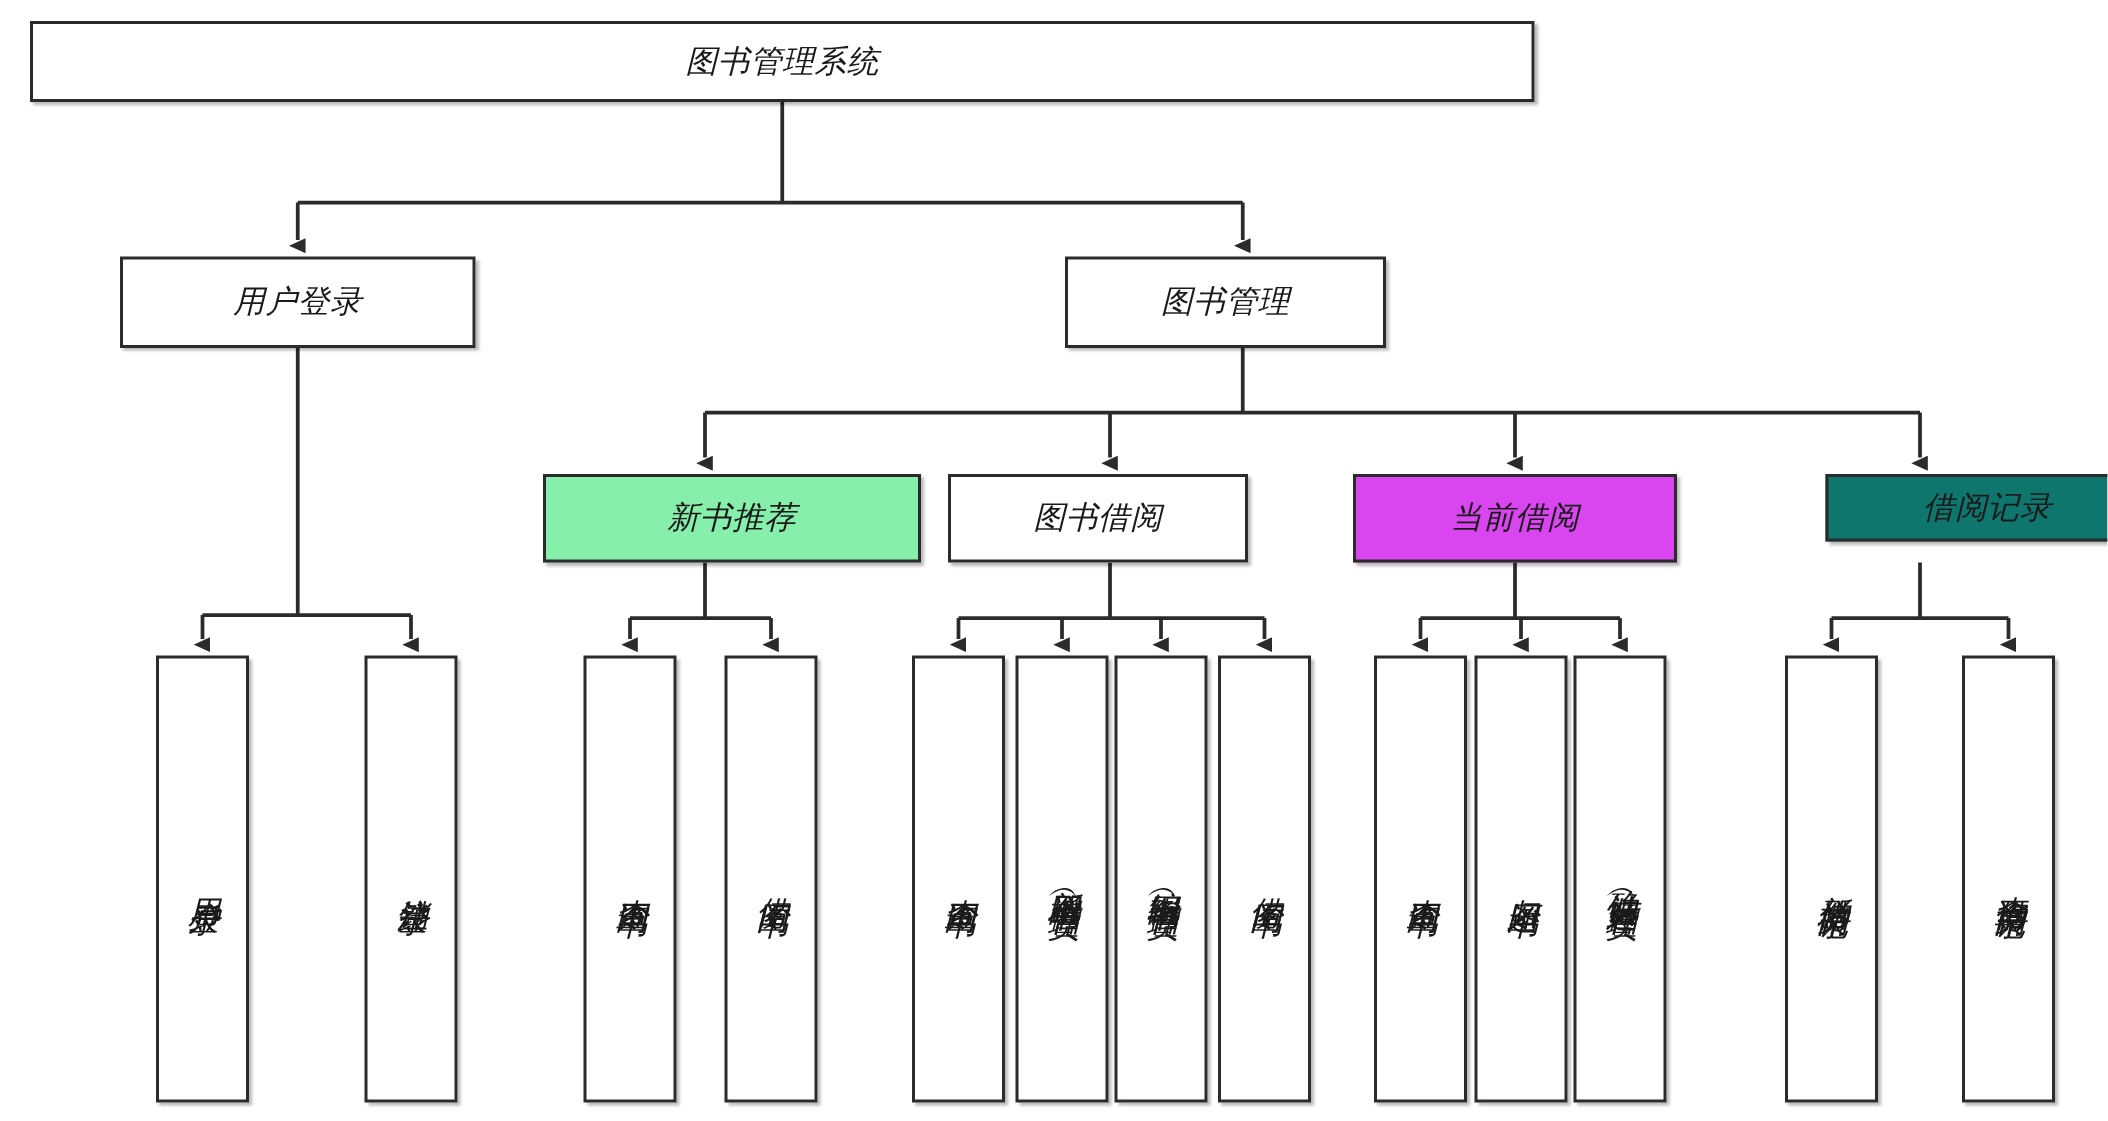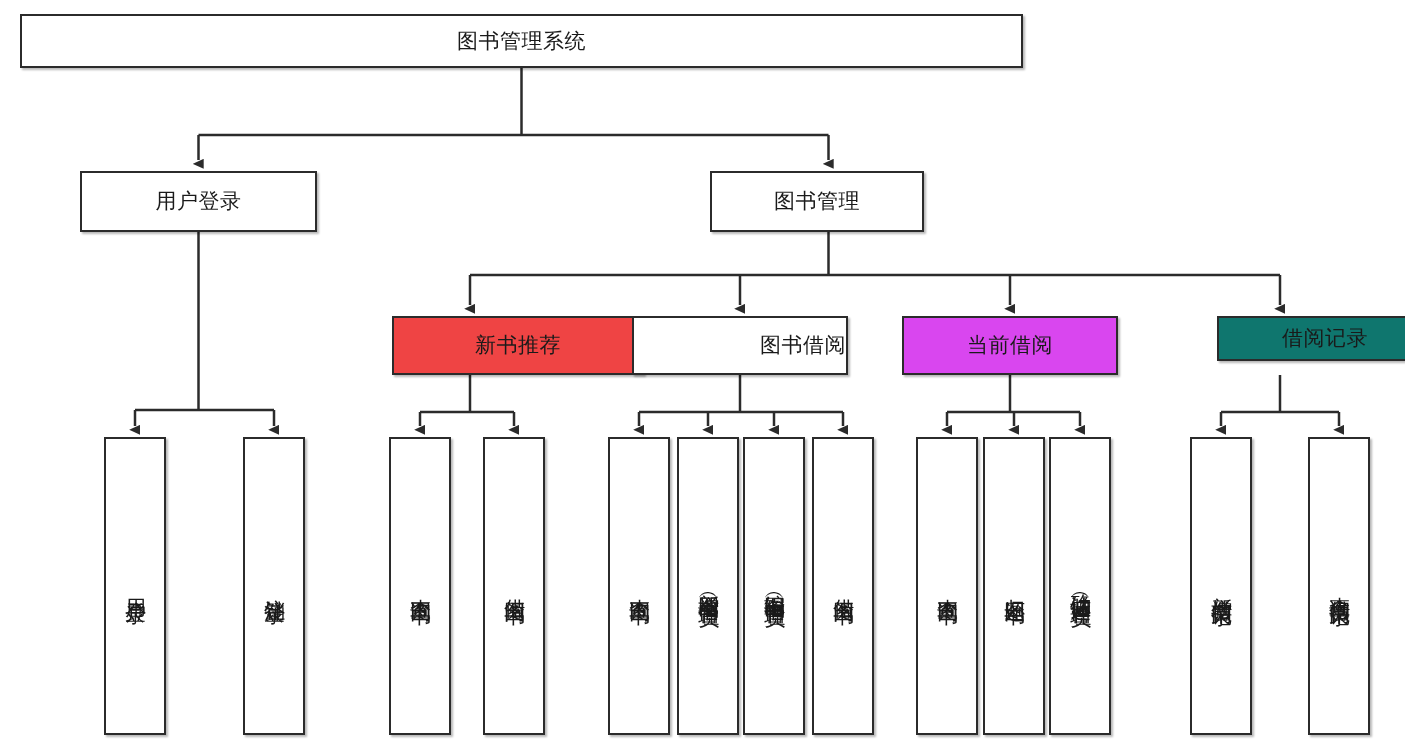--- a/index.html
+++ b/index.html
@@ -9,20 +9,21 @@
   }
   body {
     font-family: "DejaVu Sans", "Liberation Sans", sans-serif;
   }
   #diagram-root {
     position: relative;
     width: 1405px;
     height: 747px;
     background: #ffffff;
     overflow: hidden;
+    font-style: italic;
   }
   #edge-layer {
     position: absolute;
     left: 0;
     top: 0;
     width: 1405px;
     height: 747px;
   }
   .node {
     position: absolute;
@@ -118,24 +119,24 @@
   <div id="node-layer">
       <div class="node" style="left: 20px; top: 14px; width: 1003px; height: 54px; border-color: rgb(43, 43, 43); background: rgb(255, 255, 255);">
         <span class="node-label" style="color: rgb(26, 26, 26);">图书管理系统</span>
       </div>
       <div class="node" style="left: 80px; top: 171px; width: 237px; height: 61px; border-color: rgb(43, 43, 43); background: rgb(255, 255, 255);">
         <span class="node-label" style="color: rgb(26, 26, 26);">用户登录</span>
       </div>
       <div class="node" style="left: 710px; top: 171px; width: 214px; height: 61px; border-color: rgb(43, 43, 43); background: rgb(255, 255, 255);">
         <span class="node-label" style="color: rgb(26, 26, 26);">图书管理</span>
       </div>
-      <div class="node" style="left: 362px; top: 316px; width: 252px; height: 59px; border-color: rgb(43, 43, 43); background: #ef4444; margin-left: 30px;">
+      <div class="node" style="left: 362px; top: 316px; width: 252px; height: 59px; border-color: rgb(43, 43, 43); background: #86efac;">
         <span class="node-label" style="color: rgb(26, 26, 26);">新书推荐</span>
       </div>
-      <div class="node" style="left: 632px; top: 316px; width: 216px; height: 59px; border-color: rgb(43, 43, 43); background: rgb(255, 255, 255); justify-content: flex-end;">
+      <div class="node" style="left: 632px; top: 316px; width: 200px; height: 59px; border-color: rgb(43, 43, 43); background: rgb(255, 255, 255);">
         <span class="node-label" style="color: rgb(26, 26, 26);">图书借阅</span>
       </div>
       <div class="node" style="left: 902px; top: 316px; width: 216px; height: 59px; border-color: rgb(43, 43, 43); background: #d946ef;">
         <span class="node-label" style="color: rgb(26, 26, 26);">当前借阅</span>
       </div>
       <div class="node" style="left: 1172px; top: 316px; width: 216px; height: 45px; border-color: rgb(43, 43, 43); background: #0f766e; margin-left: 45px;">
         <span class="node-label" style="color: rgb(26, 26, 26);">借阅记录</span>
       </div>
       <div class="node vertical" style="left: 104px; top: 437px; width: 62px; height: 298px; border-color: rgb(43, 43, 43); background: rgb(255, 255, 255);">
         <span class="node-label" style="color: rgb(26, 26, 26);">用户登录</span>

